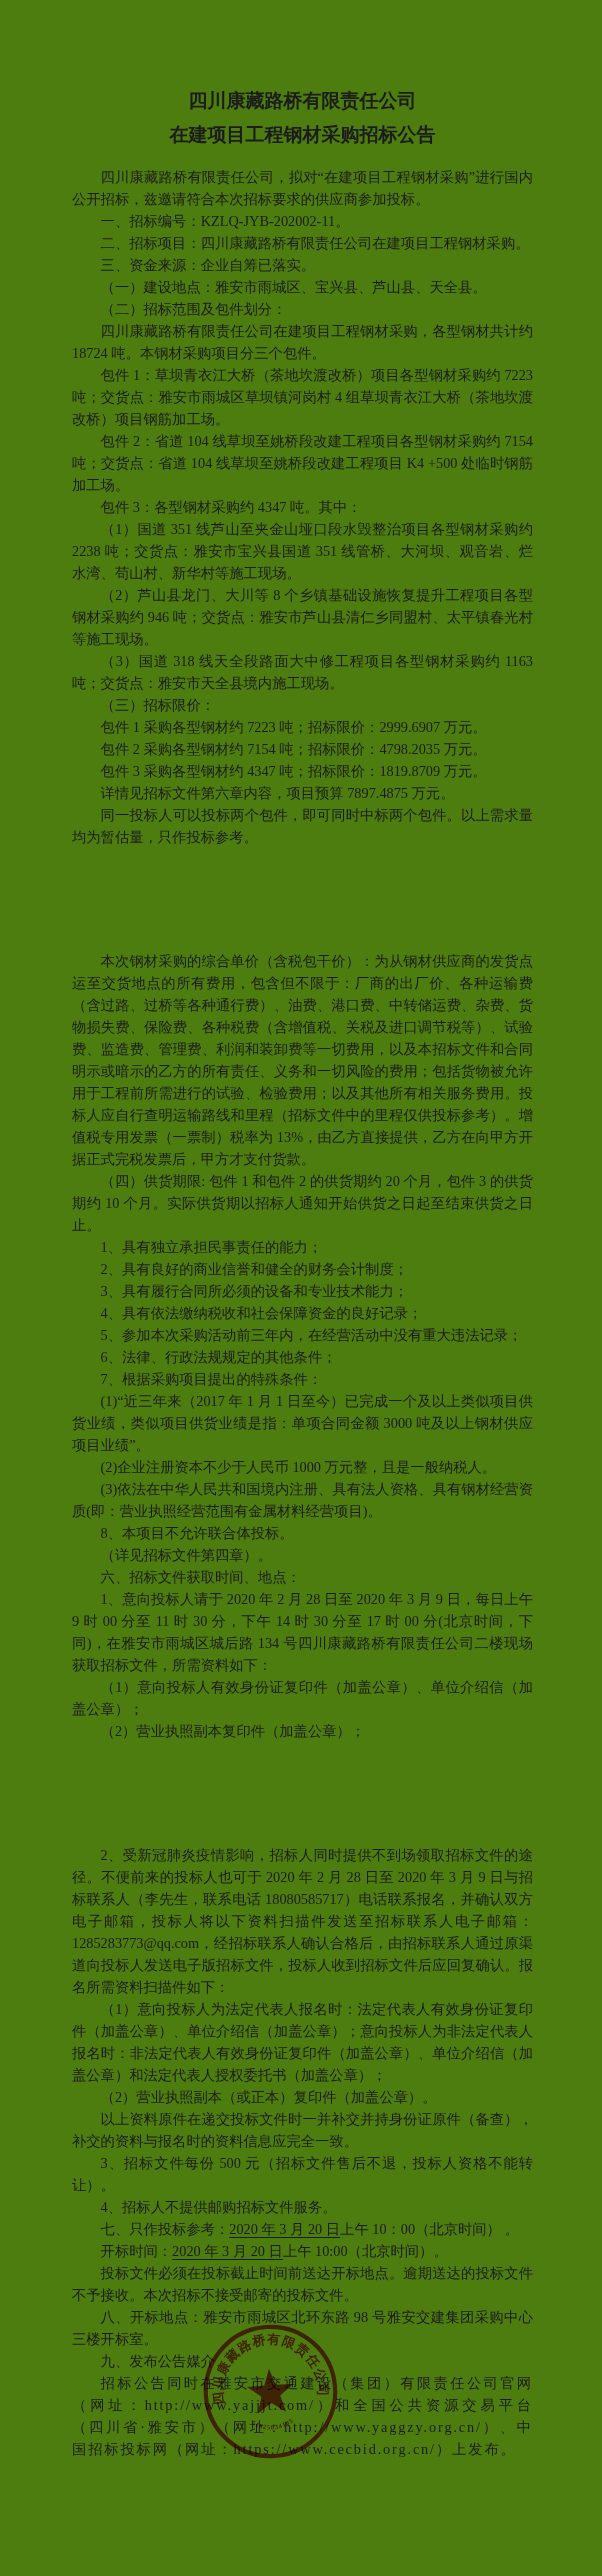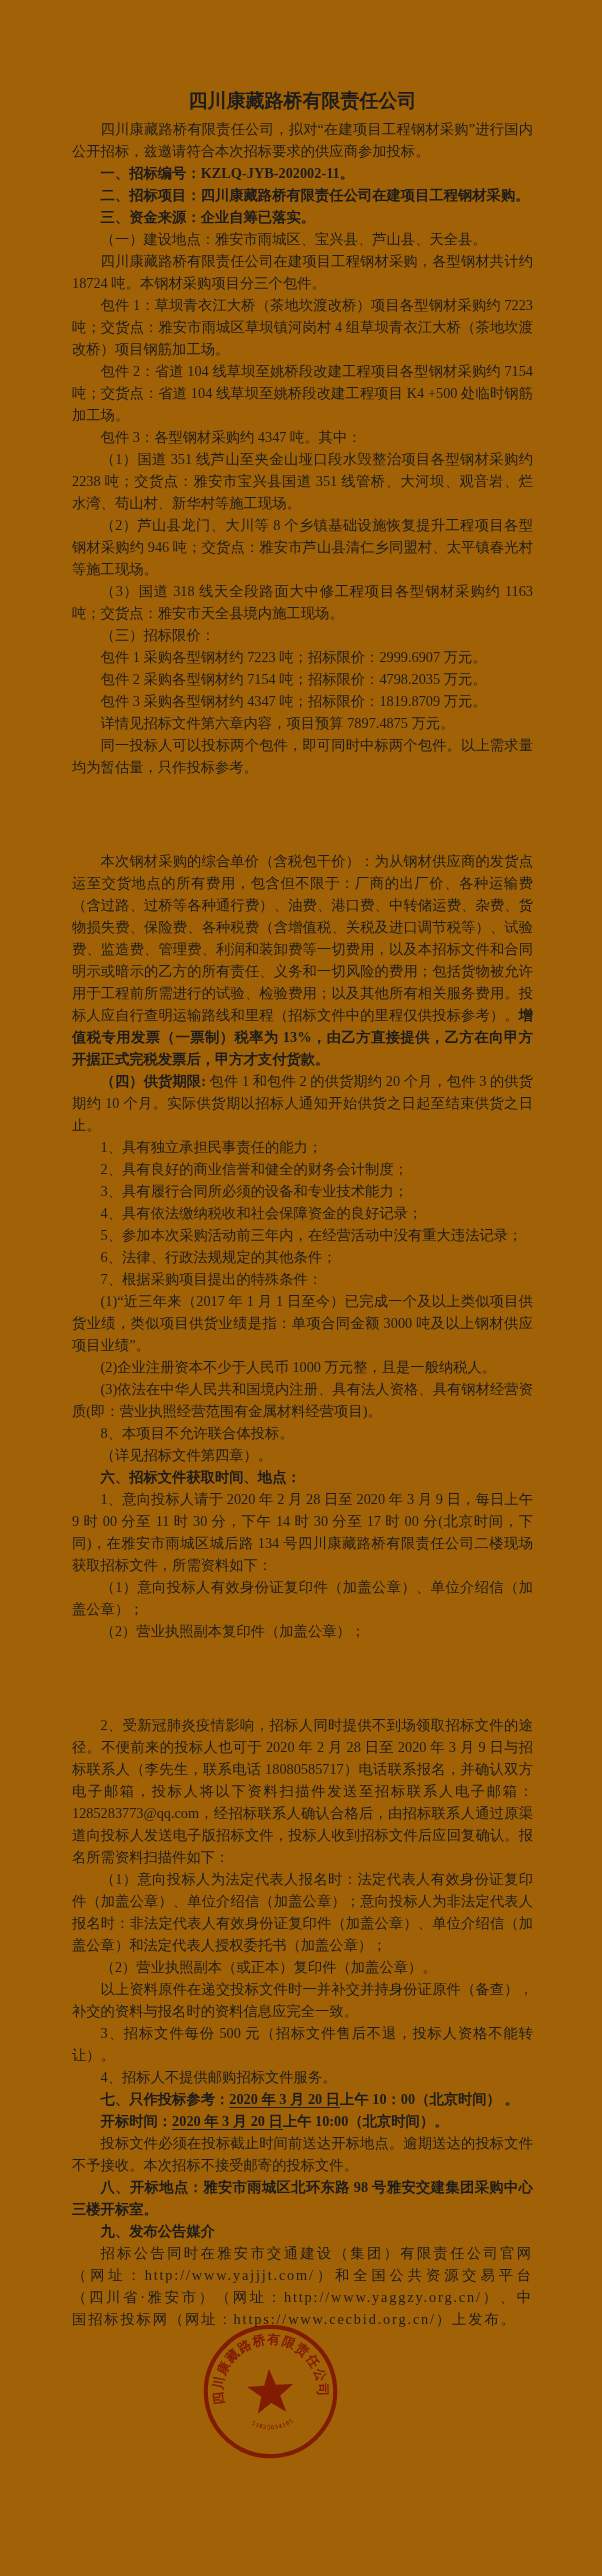--- a/index.html
+++ b/index.html
@@ -1,43 +1,43 @@
 <!DOCTYPE html>
 <html style="font-size:12px"><head>
 <meta charset="utf-8">
 <style>
   html,body{margin:0;padding:0;background:#e9e9e9;}
   .page{
     position:relative;
     width:602px;height:2576px;
     margin:0 auto;
-    background:#a16207;
+    background:#4d7c0f;
     overflow:hidden;
     color:#1c1c1c;
     font-family:"Liberation Serif","DejaVu Serif",serif;
   }
   .doc{
     padding:84px 69px 0 72px;
     font-size:14.3px;
     line-height:22px;
   }
   .para{margin:0;text-align:justify;}
   .t1{
     text-align:center;
     font-weight:bold;
     font-size:19px;
     line-height:34px;
     text-indent:0 !important;
     font-family:"Liberation Serif","DejaVu Serif",serif;
   }
   .t1.last{margin-bottom:13.5px;}
   .ind{text-indent:2em;}
-  .b{font-weight:bold;}
+  .b{font-weight:normal;}
   .u{text-decoration:underline;text-underline-offset:3px;}
-  .gap{margin-top:72px;}
+  .gap{margin-top:102px;}
   .sp{letter-spacing:0.13em;}
   .seal{
     position:absolute;
     left:202px;top:2323px;
     width:137px;height:137px;
     opacity:0.85;
     mix-blend-mode:multiply;
     transform:rotate(-4deg);
     pointer-events:none;
   }
@@ -46,25 +46,27 @@
     font-weight:bold;
   }
 </style>
 </head>
 <body>
 
 <div class="page">
 
   <div class="doc">
       <p class="para t1">四川康藏路桥有限责任公司</p>
+      <p class="para t1 last">在建项目工程钢材采购招标公告</p>
       <p class="para ind">四川康藏路桥有限责任公司，拟对“在建项目工程钢材采购”进行国内公开招标，兹邀请符合本次招标要求的供应商参加投标。</p>
       <p class="para ind b">一、招标编号：KZLQ-JYB-202002-11。</p>
       <p class="para ind b">二、招标项目：四川康藏路桥有限责任公司在建项目工程钢材采购。</p>
       <p class="para ind b">三、资金来源：企业自筹已落实。</p>
       <p class="para ind">（一）建设地点：雅安市雨城区、宝兴县、芦山县、天全县。</p>
+      <p class="para ind">（二）招标范围及包件划分：</p>
       <p class="para ind">四川康藏路桥有限责任公司在建项目工程钢材采购，各型钢材共计约 18724 吨。本钢材采购项目分三个包件。</p>
       <p class="para ind">包件 1：草坝青衣江大桥（茶地坎渡改桥）项目各型钢材采购约 7223 吨；交货点：雅安市雨城区草坝镇河岗村 4 组草坝青衣江大桥（茶地坎渡改桥）项目钢筋加工场。</p>
       <p class="para ind">包件 2：省道 104 线草坝至姚桥段改建工程项目各型钢材采购约 7154 吨；交货点：省道 104 线草坝至姚桥段改建工程项目 K4 +500 处临时钢筋加工场。</p>
       <p class="para ind">包件 3：各型钢材采购约 4347 吨。其中：</p>
       <p class="para ind">（1）国道 351 线芦山至夹金山垭口段水毁整治项目各型钢材采购约 2238 吨；交货点：雅安市宝兴县国道 351 线管桥、大河坝、观音岩、烂水湾、苟山村、新华村等施工现场。</p>
       <p class="para ind">（2）芦山县龙门、大川等 8 个乡镇基础设施恢复提升工程项目各型钢材采购约 946 吨；交货点：雅安市芦山县清仁乡同盟村、太平镇春光村等施工现场。</p>
       <p class="para ind">（3）国道 318 线天全段路面大中修工程项目各型钢材采购约 1163 吨；交货点：雅安市天全县境内施工现场。</p>
       <p class="para ind">（三）招标限价：</p>
       <p class="para ind">包件 1 采购各型钢材约 7223 吨；招标限价：2999.6907 万元。</p>
       <p class="para ind">包件 2 采购各型钢材约 7154 吨；招标限价：4798.2035 万元。</p>

